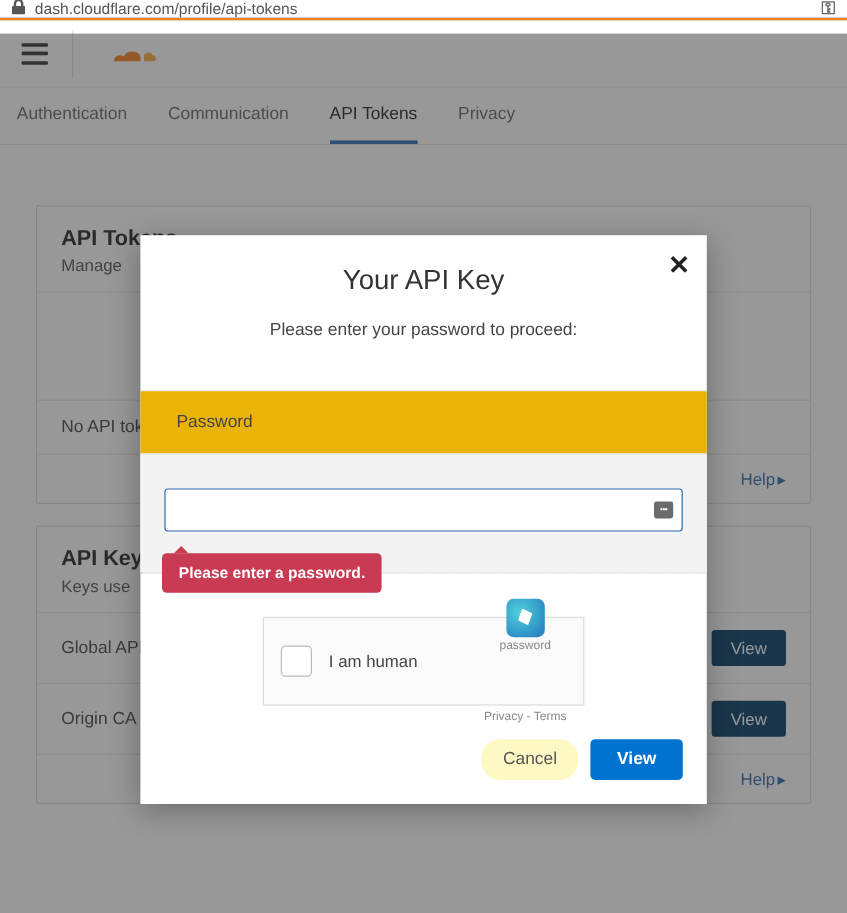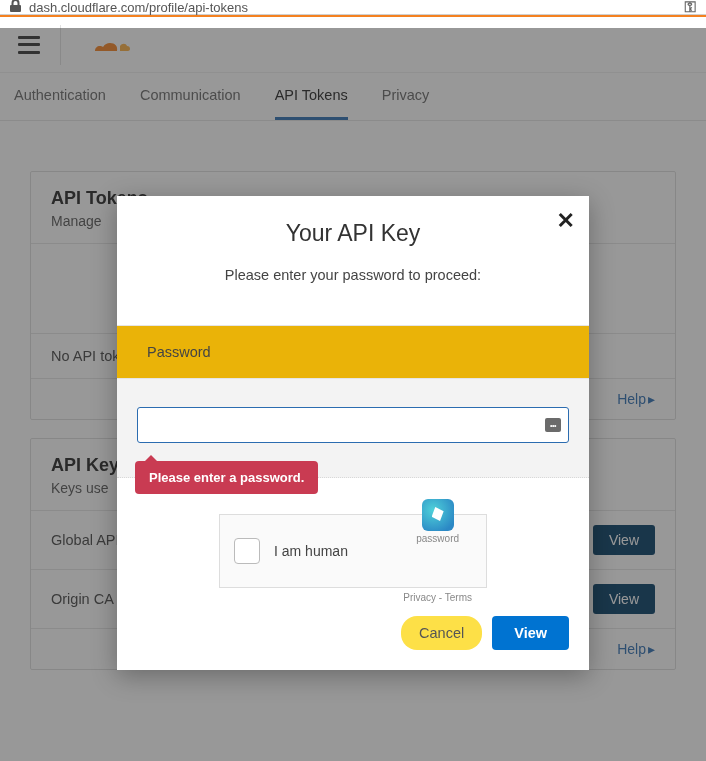--- a/index.html
+++ b/index.html
@@ -58,21 +58,21 @@
   .captcha-row { padding: 36px 30px 14px; display: flex; justify-content: center; }
   .captcha-box { border: 1px solid #ddd; width: 268px; height: 74px; display: flex; align-items: center; padding: 0 14px; position: relative; background: #fafafa; }
   .captcha-check { width: 26px; height: 26px; border: 1px solid #bbb; border-radius: 4px; margin-right: 14px; background: #fff; cursor: pointer; }
   .captcha-text { font-size: 14px; color: #444; flex: 1; }
   .captcha-brand { text-align: center; font-size: 10px; color: #888; }
   .captcha-brand .icon { width: 32px; height: 32px; margin: 0 auto 2px; border-radius: 6px; background: radial-gradient(circle at 35% 35%, #4fd1d9 0%, #2b88c5 80%); position: relative; }
   .captcha-brand .icon::after { content: ""; position: absolute; top: 8px; left: 10px; width: 12px; height: 14px; background: #fff; clip-path: polygon(30% 0%, 100% 30%, 70% 100%, 0% 70%); border-radius: 2px; }
   .captcha-links { font-size: 10px; color: #888; margin-top: 48px; }
 
   .modal-footer { padding: 14px 20px 20px; display: flex; justify-content: flex-end; gap: 10px; }
-  .btn-cancel { background: #fde047; color: #555; border: none; padding: 9px 18px; border-radius: 16px; font-size: 14.5px; cursor: pointer; }
+  .btn-cancel { background: #fef9c3; color: #555; border: none; padding: 9px 18px; border-radius: 16px; font-size: 14.5px; cursor: pointer; }
   .btn-view { background: #0073d1; color: #fff; border: none; padding: 9px 22px; font-weight: 600; border-radius: 4px; font-size: 14.5px; cursor: pointer; }
 </style>
 </head>
 <body>
 
 <div class="url-bar">
   <span class="lock">
     <svg width="11" height="13" viewBox="0 0 11 13">
         <path fill="#555" d="M1.5 6V4a4 4 0 0 1 8 0v2H10a1 1 0 0 1 1 1v5a1 1 0 0 1-1 1H1a1 1 0 0 1-1-1V7a1 1 0 0 1 1-1h.5zm2 0h4V4a2 2 0 0 0-4 0v2z"></path>
       </svg>

